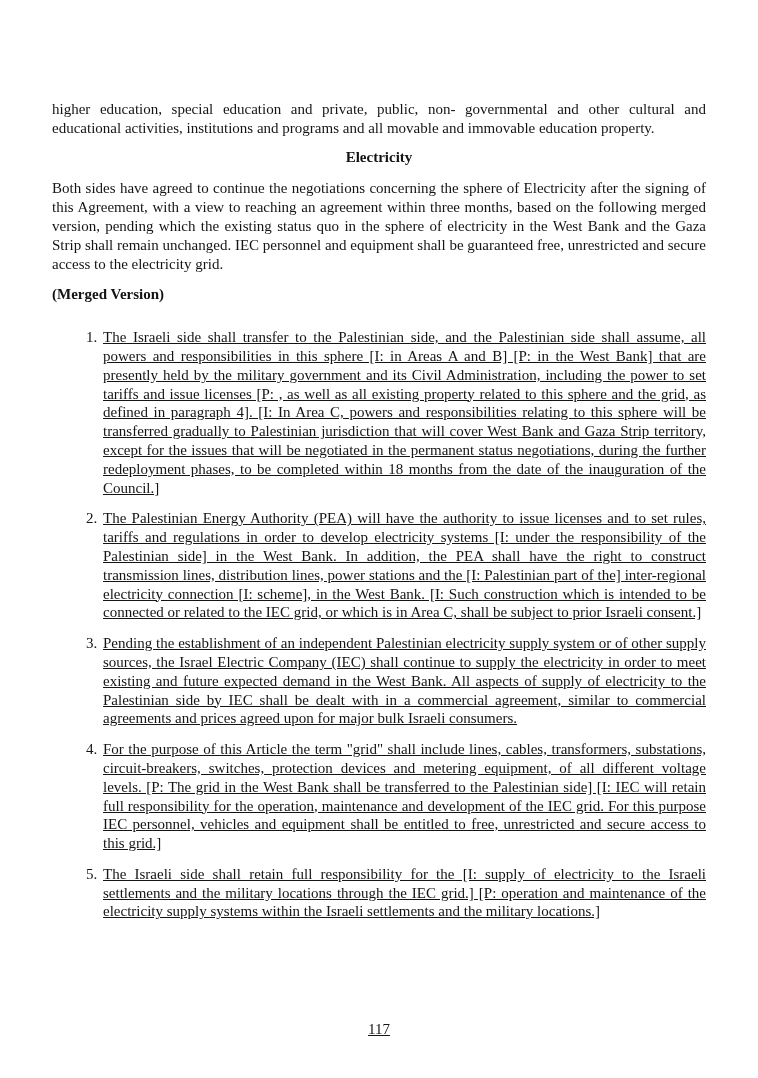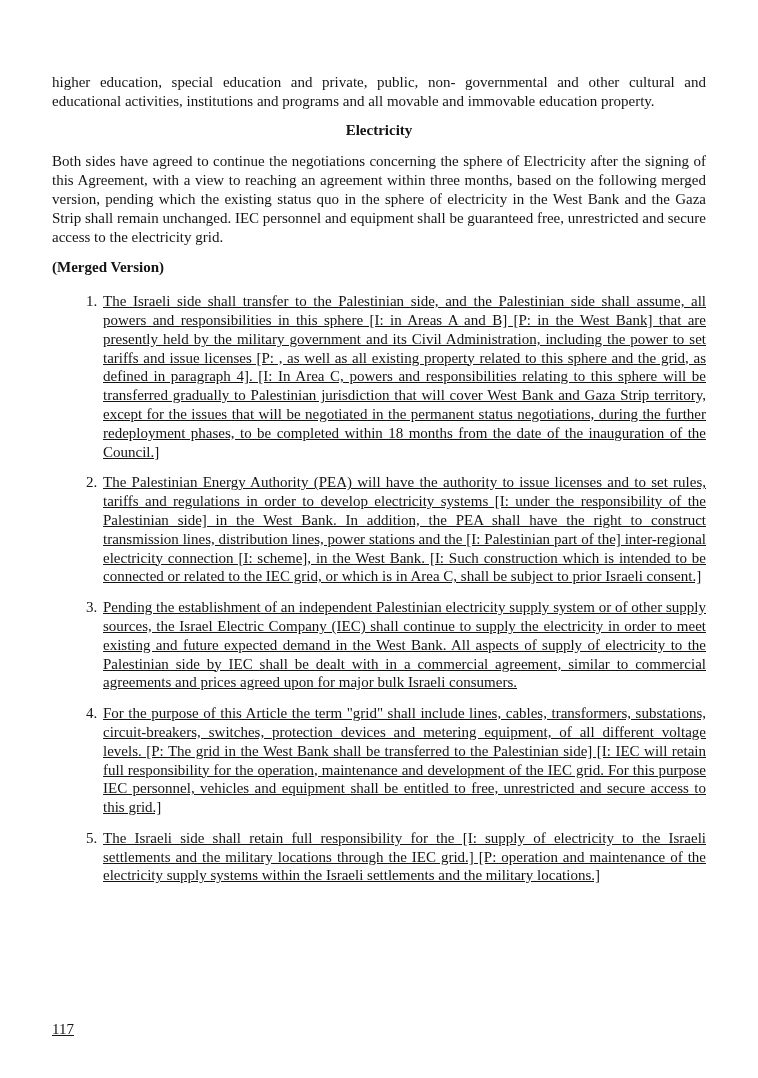--- a/index.html
+++ b/index.html
@@ -6,21 +6,21 @@
     margin: 0;
     padding: 0;
     background: #ffffff;
   }
   .page {
     position: relative;
     box-sizing: border-box;
     width: 758px;
     height: 1078px;
     background: #ffffff;
-    padding: 73px 52px 24px 52px;
+    padding: 100px 52px 24px 52px;
     font-family: "Liberation Serif", "DejaVu Serif", serif;
     font-size: 15px;
     line-height: 18.8px;
     color: #141414;
     display: flex;
     flex-direction: column;
     overflow: hidden;
   }
   .para {
     margin: 0;
@@ -34,21 +34,21 @@
   }
   .article-subheading {
     margin: 10px 0 0 0;
     text-align: center;
     font-weight: bold;
   }
   .preamble {
     margin-top: 13px;
   }
   .merged-label {
-    margin: 12px 0 3px 0;
+    margin: 12px 0 12px 0;
     font-weight: bold;
     text-align: left;
   }
   .clause-list {
     margin: 0;
     padding: 0;
     list-style: none;
   }
   .clause {
     display: flex;
@@ -59,21 +59,21 @@
     flex: 0 0 17px;
     white-space: nowrap;
   }
   .clause-text {
     flex: 1 1 auto;
     text-align: justify;
     text-decoration: underline;
   }
   .page-number {
     margin-top: auto;
-    text-align: left;
+    text-align: center;
     text-decoration: underline;
   }
 </style>
 </head>
 <body>
 
 <div class="page">
 
   <p class="para">higher education, special education and private, public, non- governmental and other cultural and educational activities, institutions and programs and all movable and immovable education property.</p>
 

